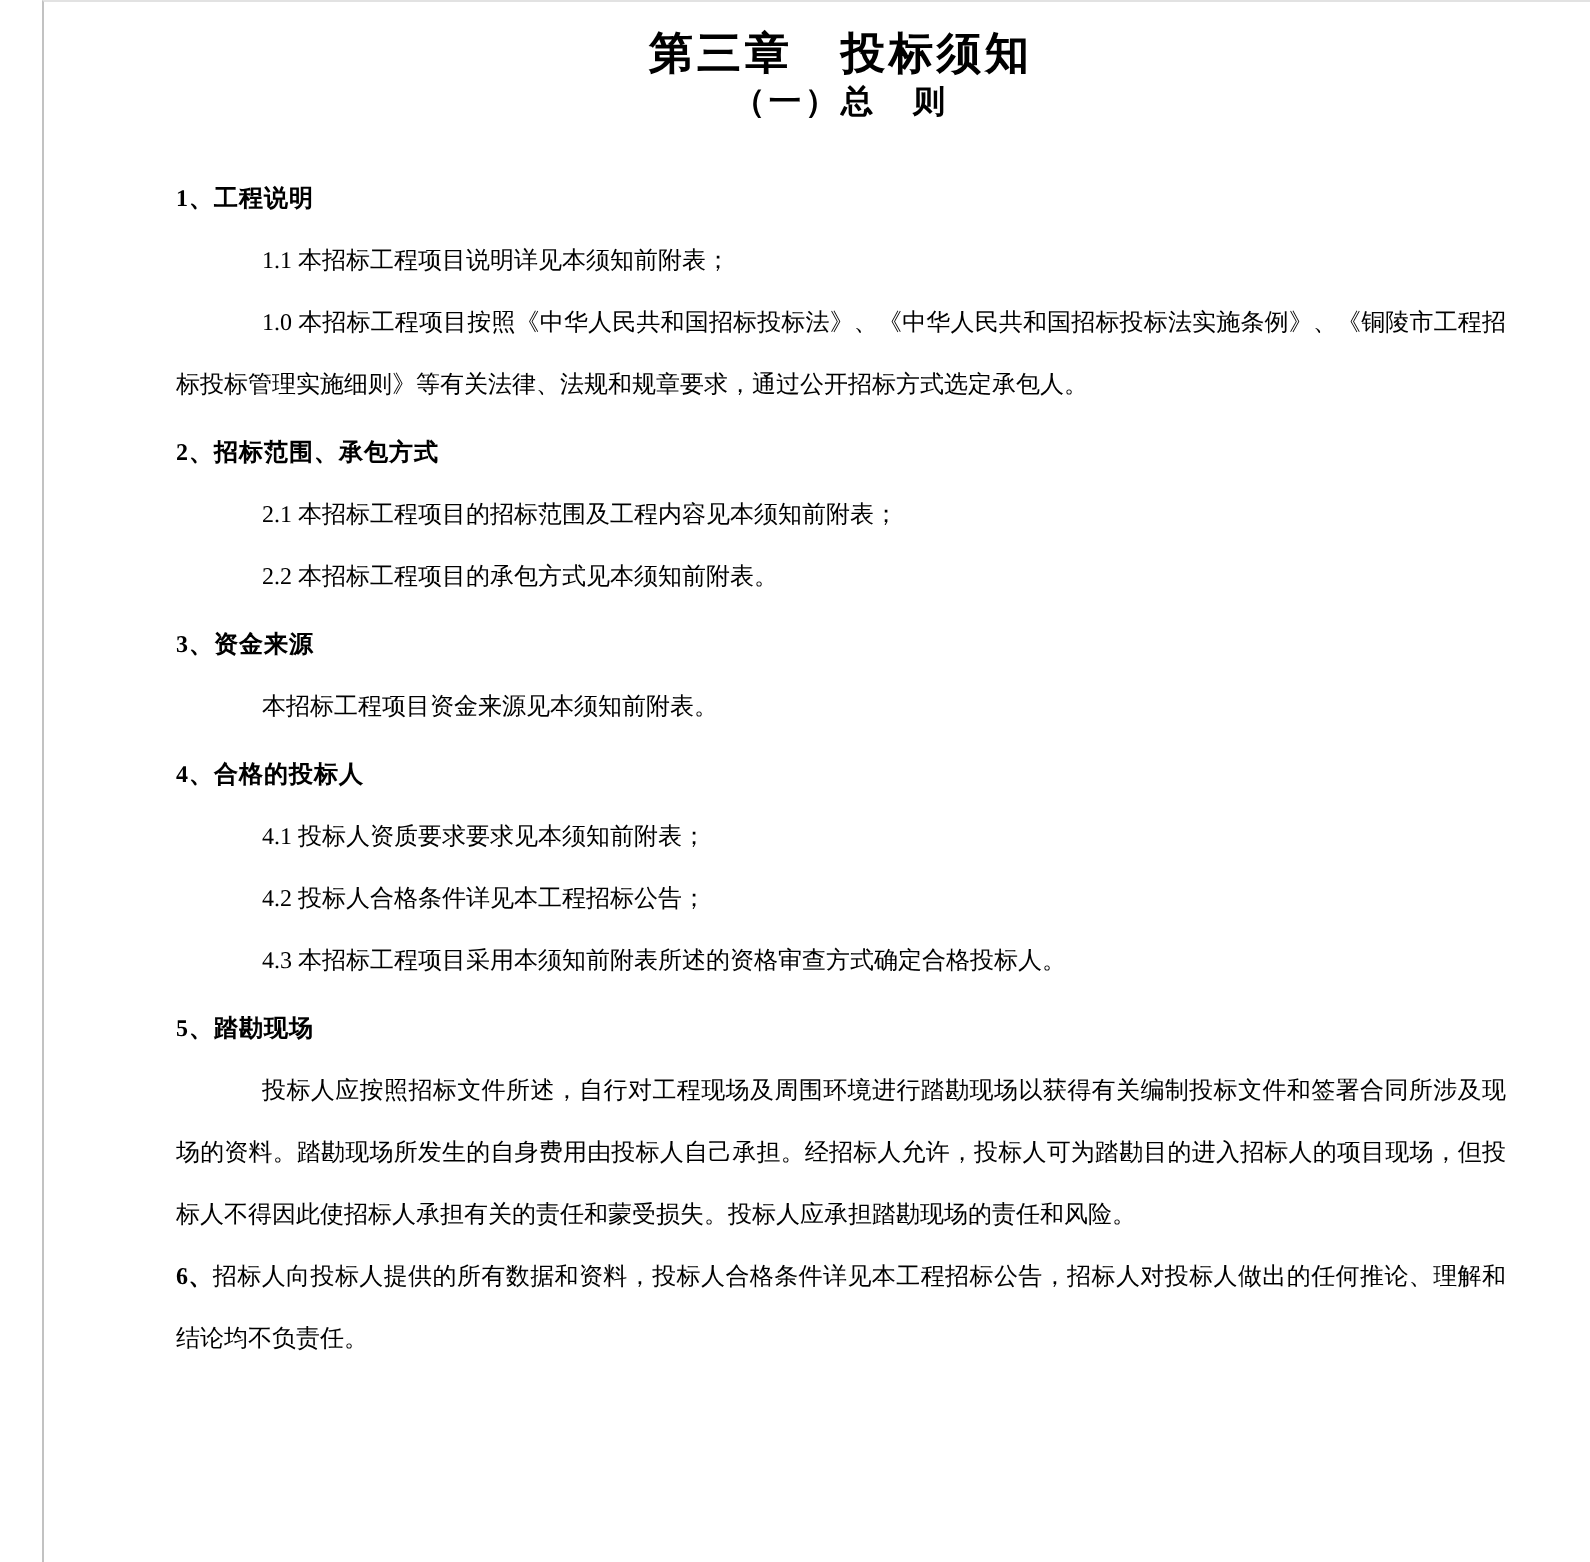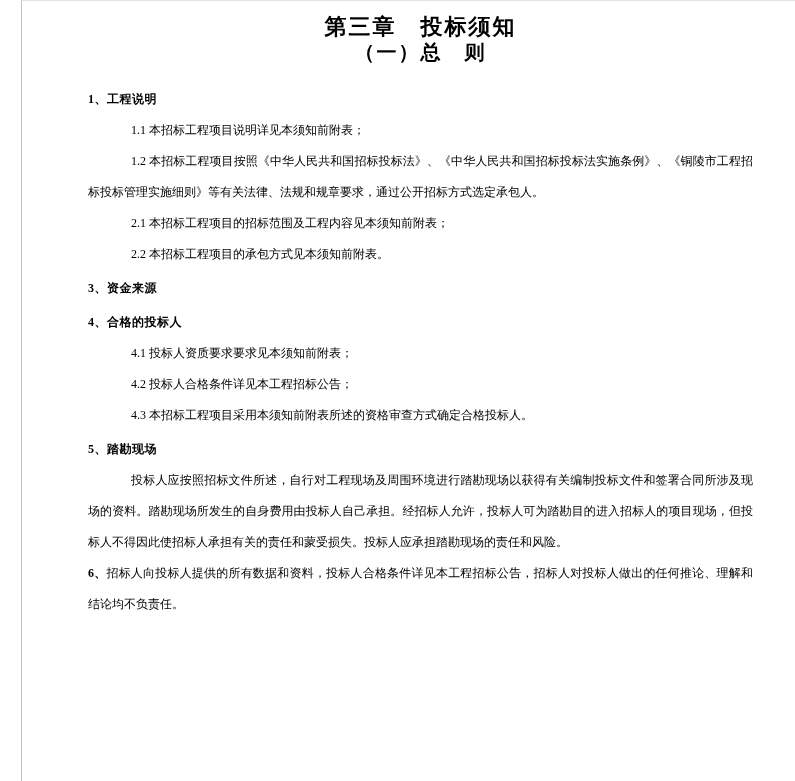--- a/index.html
+++ b/index.html
@@ -31,21 +31,21 @@
   .doc-title {
     text-align: center;
     font-weight: bold;
     font-size: 22px;
     line-height: 26px;
     letter-spacing: 2px;
   }
   .doc-subtitle {
     text-align: center;
     font-weight: bold;
-    font-size: 20px;
+    font-size: 16px;
     line-height: 24px;
     letter-spacing: 2px;
   }
   .sections {
     margin-top: 20px;
     font-size: 12px;
     line-height: 31px;
   }
   .sec-heading {
     font-weight: bold;
@@ -73,29 +73,31 @@
 
     <div class="doc-title">第三章　投标须知</div>
     <div class="doc-subtitle">（一）总　则</div>
 
     <div class="sections">
 
       <div class="sec-heading">1、工程说明</div>
 
       <p class="para">1.1 本招标工程项目说明详见本须知前附表；</p>
 
-      <p class="para">1.2 本招标工程项目按照《中华人民共和国招标投标法》、《中华人民共和国招标投标法实施条例》、《铜陵市工程招标投标管理实施细则》等有关法律、法规和规章要求，通过公开招标方式选定承包人。</p>
+      <p class="para">1.0 本招标工程项目按照《中华人民共和国招标投标法》、《中华人民共和国招标投标法实施条例》、《铜陵市工程招标投标管理实施细则》等有关法律、法规和规章要求，通过公开招标方式选定承包人。</p>
 
+      <div class="sec-heading">2、招标范围、承包方式</div>
 
       <p class="para">2.1 本招标工程项目的招标范围及工程内容见本须知前附表；</p>
 
       <p class="para">2.2 本招标工程项目的承包方式见本须知前附表。</p>
 
       <div class="sec-heading">3、资金来源</div>
 
+      <p class="para">本招标工程项目资金来源见本须知前附表。</p>
 
       <div class="sec-heading">4、合格的投标人</div>
 
       <p class="para">4.1 投标人资质要求要求见本须知前附表；</p>
 
       <p class="para">4.2 投标人合格条件详见本工程招标公告；</p>
 
       <p class="para">4.3 本招标工程项目采用本须知前附表所述的资格审查方式确定合格投标人。</p>
 
       <div class="sec-heading">5、踏勘现场</div>

